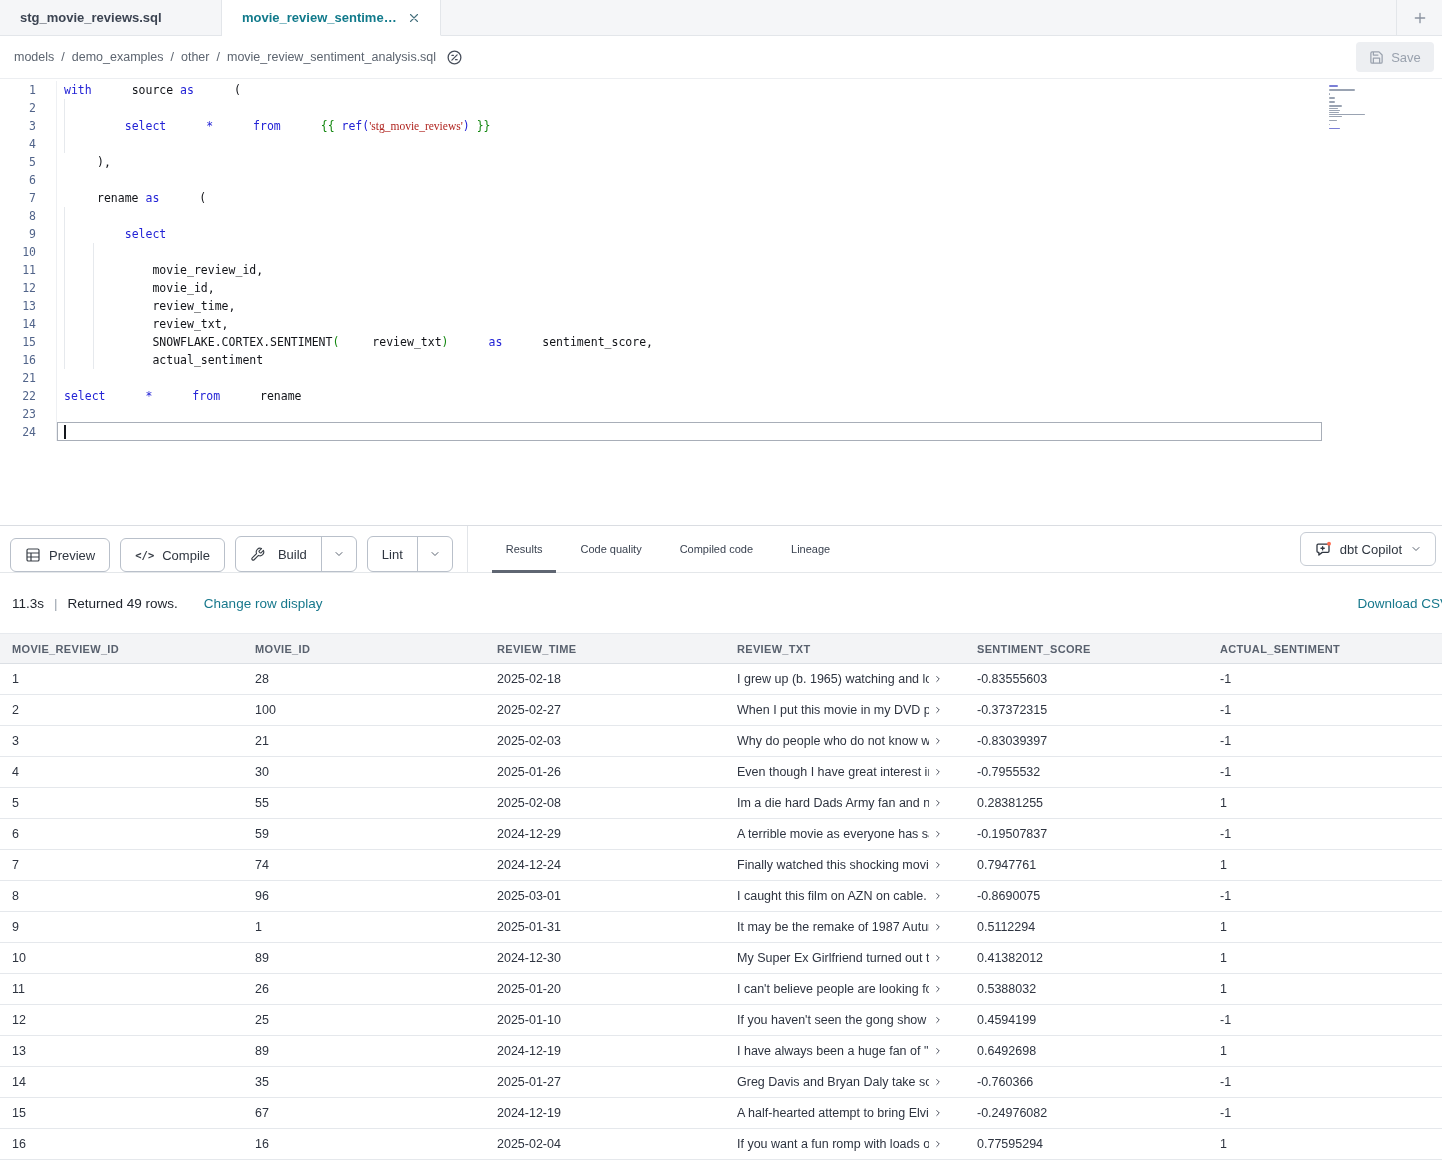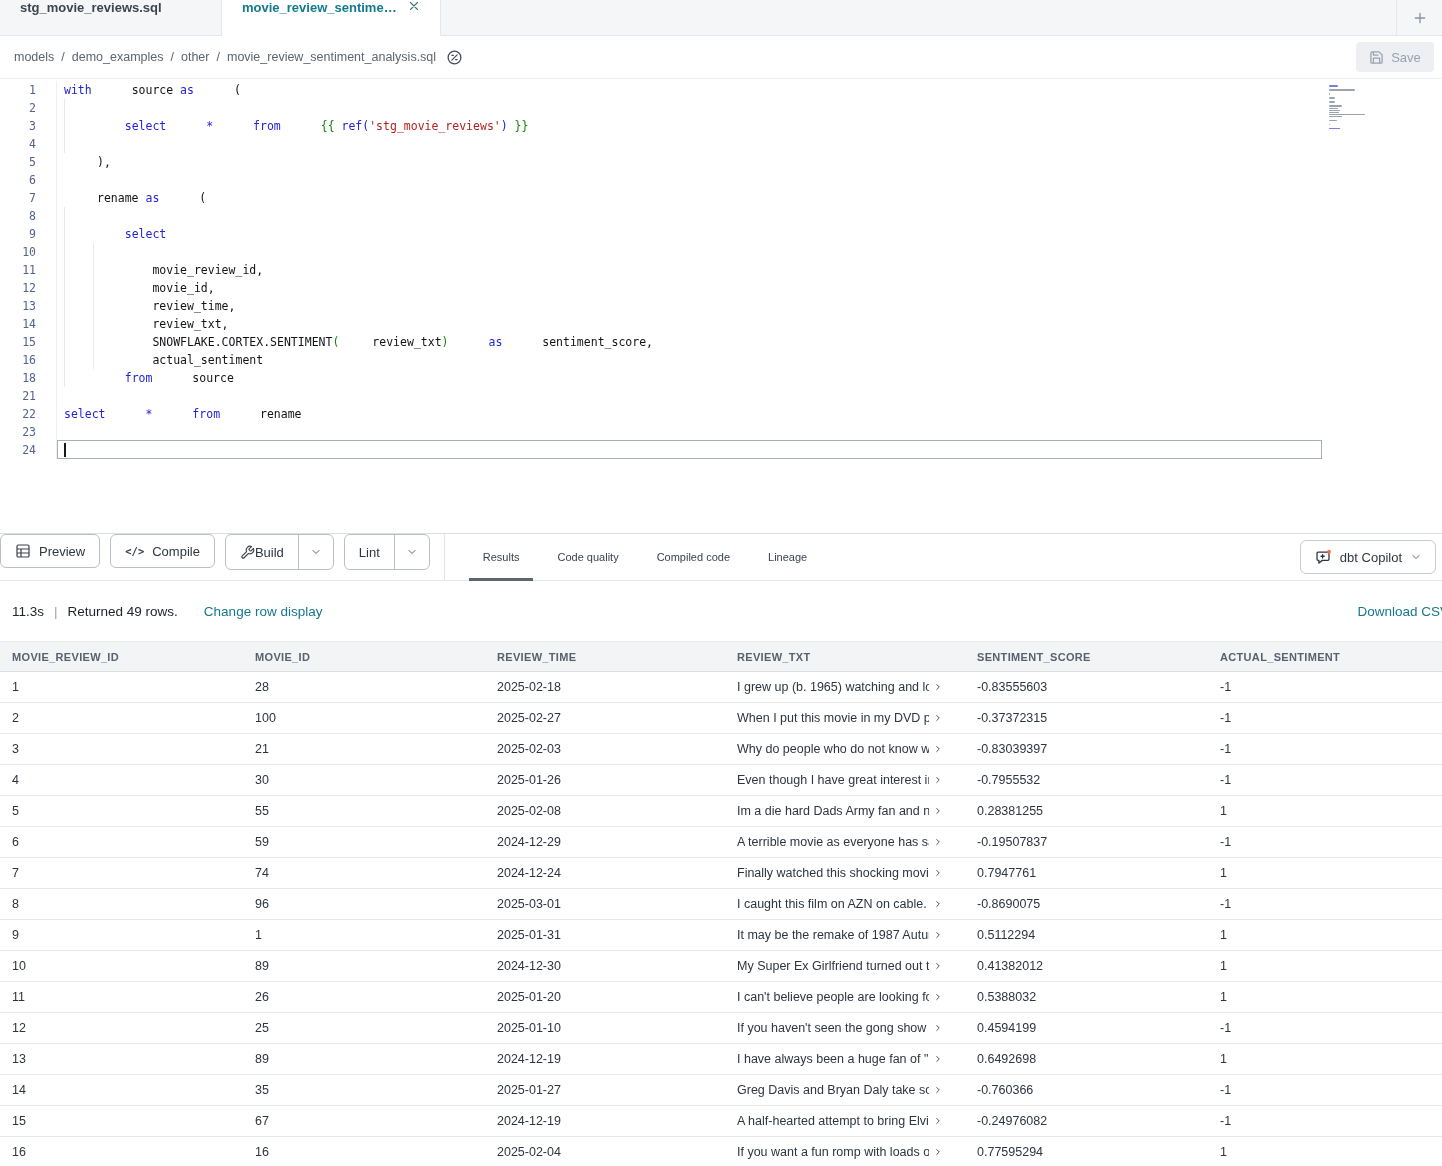--- a/index.html
+++ b/index.html
@@ -2,21 +2,21 @@
 <html><head>
 <meta charset="utf-8">
 <style>
   html,body{margin:0;padding:0;}
   body{
     width:1442px;height:1166px;overflow:hidden;background:#fff;
     font-family:"Liberation Sans",sans-serif;color:#2e3440;position:relative;
   }
   
   .tabbar{height:36px;display:flex;align-items:stretch;background:#f5f6f8;}
-  .tab{box-sizing:border-box;display:flex;align-items:flex-start;gap:8px;padding:0 20px;
+  .tab{box-sizing:border-box;display:flex;align-items:center;gap:8px;padding:0 20px;
        font-size:13px;font-weight:700;color:#3c4452;background:#f5f6f8;
        border-right:1px solid #e3e6ea;border-bottom:1px solid #e3e6ea;cursor:pointer;}
   .tab.first{width:222px;}
   .tab.active{background:#fff;color:#117a8b;border-bottom:1px solid #fff;}
   .tab-label.trunc{max-width:158px;white-space:nowrap;overflow:hidden;text-overflow:ellipsis;}
   .tab .close{display:flex;align-items:center;}
   .tab-filler{flex:1;border-bottom:1px solid #e3e6ea;}
   .newtab{width:45px;display:flex;align-items:center;justify-content:center;
           border-left:1px solid #e3e6ea;border-bottom:1px solid #e3e6ea;cursor:pointer;}
   
@@ -31,35 +31,35 @@
   
   .editor{position:relative;height:446px;background:#fff;
           font-family:"DejaVu Sans Mono","Liberation Mono",monospace;font-size:11.5px;line-height:18px;}
   #ed-lines{padding-top:2px;}
   .ed-line{display:flex;height:18px;position:relative;}
   .ed-gutter{width:36px;flex:none;text-align:right;color:#51648a;padding-right:20px;}
   .ed-code{position:relative;flex:1;white-space:pre;border-left:1px solid #eef0f3;padding-left:7px;color:#111318;}
   .guide{position:absolute;top:0;bottom:0;width:1px;background:#e6e9ed;}
   .tk-k{color:#2323d6;}
   .tk-p{color:#111318;margin-left:33px;}
-  .tk-s{color:#b0241f;}
+  .tk-s{color:#b0241f;font-family:Liberation Serif, serif;}
   .tk-g{color:#12870f;}
   .linebox{position:absolute;left:57px;right:120px;top:-1px;bottom:0;border:1px solid #a8aeb8;pointer-events:none;}
   .caret{position:absolute;left:7px;top:2px;width:2px;height:14px;background:#15181d;}
   .minimap{position:absolute;top:6px;right:45px;width:68px;}
   .mmbar{height:1.5px;margin-bottom:0.55px;border-radius:1px;}
   
   .toolbar{height:46px;border-top:1px solid #dadde2;border-bottom:1px solid #e4e7ea;
-           display:flex;align-items:flex-start;padding-left:0;position:relative;box-sizing:content-box;margin-top:8px;}
+           display:flex;align-items:flex-end;padding-left:10px;position:relative;box-sizing:content-box;}
   .btn{display:flex;align-items:center;gap:8px;height:34px;padding:0 14px;background:#fff;
        border:1px solid #b9c0ca;border-radius:6px;font-size:13px;color:#2f3640;
        font-family:inherit;cursor:pointer;margin-right:10px;}
   .splitbtn{display:flex;align-items:stretch;height:34px;border:1px solid #b9c0ca;border-radius:6px;
             margin-right:10px;background:#fff;overflow:hidden;}
-  .splitbtn .main{display:flex;align-items:center;gap:0;padding:0 14px;font-size:13px;color:#2f3640;cursor:pointer;}
+  .splitbtn .main{display:flex;align-items:center;gap:13px;padding:0 14px;font-size:13px;color:#2f3640;cursor:pointer;}
   .splitbtn .chev{display:flex;align-items:center;padding:0 11px;border-left:1px solid #b9c0ca;cursor:pointer;}
   .tb-divider{width:1px;align-self:stretch;background:#e2e5e9;margin:0 0 0 4px;}
   .code-glyph{font-family:"DejaVu Sans Mono",monospace;font-size:10.5px;font-weight:bold;color:#3a4048;}
   .rtabs{display:flex;gap:38px;margin-left:38px;height:100%;align-items:center;}
   .rtab{position:relative;font-size:11px;color:#3a4250;height:100%;display:flex;align-items:center;cursor:pointer;}
   .rtab.active::after{content:"";position:absolute;left:-14px;right:-14px;bottom:-1px;height:3px;background:#5f6672;}
   .copilot{position:absolute;right:6px;top:6px;height:34px;display:flex;align-items:center;gap:8px;
            padding:0 13px;border:1px solid #c6ccd4;border-radius:6px;background:#fff;
            font-size:13px;color:#2f3640;font-family:inherit;cursor:pointer;}
   
@@ -187,24 +187,20 @@
       </div>
       <div class="ed-line">
         <div class="ed-gutter">15</div>
         <div class="ed-code"><div class="guide" style="left: 7px;"></div><div class="guide" style="left: 36px;"></div><span class="tk-p">        SNOWFLAKE.CORTEX.SENTIMENT</span><span class="tk-g">(</span><span class="tk-p">review_txt</span><span class="tk-g">)</span><span class="tk-p"> </span><span class="tk-k">as</span><span class="tk-p"> sentiment_score,</span></div>
       </div>
       <div class="ed-line">
         <div class="ed-gutter">16</div>
         <div class="ed-code"><div class="guide" style="left: 7px;"></div><div class="guide" style="left: 36px;"></div><span class="tk-p">        actual_sentiment</span></div>
       </div>
       <div class="ed-line">
-        <div class="ed-gutter">18</div>
-        <div class="ed-code"><div class="guide" style="left: 7px;"></div><span class="tk-p">    </span><span class="tk-k">from</span><span class="tk-p"> source</span></div>
-      </div>
-      <div class="ed-line">
         <div class="ed-gutter">21</div>
         <div class="ed-code"></div>
       </div>
       <div class="ed-line">
         <div class="ed-gutter">22</div>
         <div class="ed-code"><span class="tk-k">select</span><span class="tk-p"> </span><span class="tk-k">*</span><span class="tk-p"> </span><span class="tk-k">from</span><span class="tk-p"> rename</span></div>
       </div>
       <div class="ed-line">
         <div class="ed-gutter">23</div>
         <div class="ed-code"></div>

